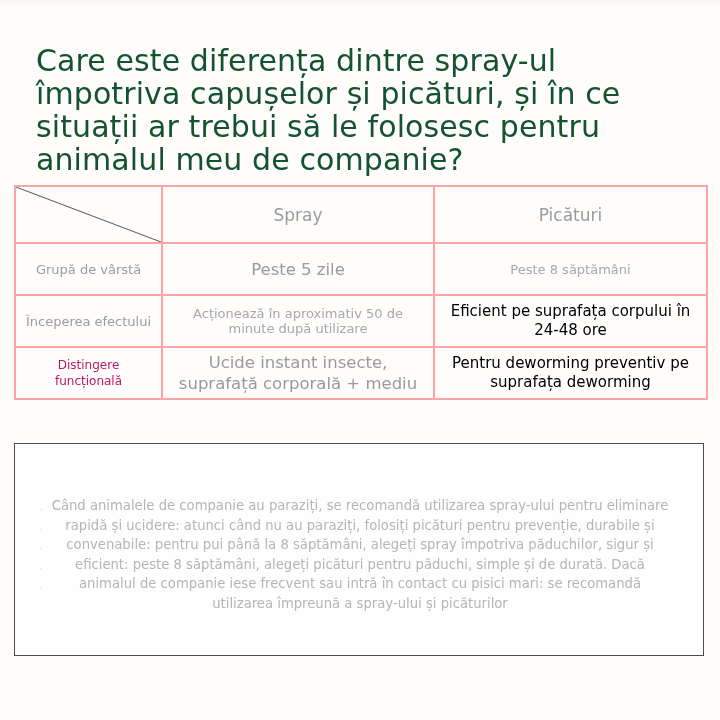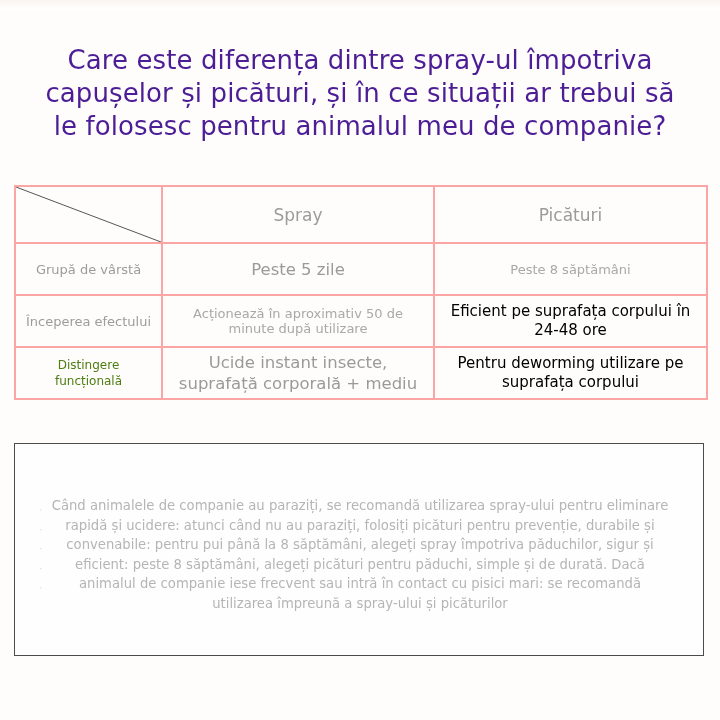--- a/index.html
+++ b/index.html
@@ -31,24 +31,23 @@
     width: 720px;
     height: 720px;
   }
 
   
   .title {
     position: absolute;
     top: 44px;
     left: 36px;
     width: 648px;
-    text-align: center;
-    font-size: 26px;
+    font-size: 30px;
     line-height: 33px;
-    color: #4c1d95;
+    color: #14532d;
     font-weight: 400;
     letter-spacing: 0.1px;
   }
 
   
   .table {
     position: absolute;
     left: 14px;
     top: 185px;
     width: 692px;
@@ -82,21 +81,21 @@
   .corner svg {
     position: absolute;
     top: 0; left: 0;
     width: 100%;
     height: 100%;
     display: block;
   }
 
   .hdr-title   { font-size: 17px; color: #9b9b9b; }
   .lbl         { font-size: 13px; color: #9c9c9c; line-height: 17px; }
-  .lbl-sm      { font-size: 12px; color: #4d7c0f; line-height: 16px; }
+  .lbl-sm      { font-size: 12px; color: #be185d; line-height: 16px; }
   .val-md      { font-size: 15px; color: #000000; line-height: 19px; }
   .val-sm      { font-size: 13px; color: #a8a8a8; line-height: 15px; }
   .val-lg      { font-size: 16.5px; color: #9a9a9a; line-height: 21px; }
   .val-xl      { font-size: 20px; color: #9a9a9a; line-height: 25px; }
   .val-xxl     { font-size: 27px; color: #9a9a9a; line-height: 32px; }
 
   .cell-inner { padding: 2px 8px; }
 
   
   .notes-box {
@@ -186,21 +185,21 @@
       </tr>
 
       <tr class="r3">
         <td>
           <div class="cell-inner lbl-sm">Distingere funcțională</div>
         </td>
         <td>
           <div class="cell-inner val-lg">Ucide instant insecte, suprafață corporală + mediu</div>
         </td>
         <td>
-          <div class="cell-inner val-md">Pentru deworming utilizare pe suprafața corpului</div>
+          <div class="cell-inner val-md">Pentru deworming preventiv pe suprafața deworming</div>
         </td>
       </tr>
 
     </tbody>
   </table>
 
   <div class="notes-box">
     <div class="bullet-col">·<br>·<br>·<br>·<br>·</div>
     <div class="notes-text">Când animalele de companie au paraziți, se recomandă utilizarea spray-ului pentru eliminare rapidă și ucidere: atunci când nu au paraziți, folosiți picături pentru prevenție, durabile și convenabile: pentru pui până la 8 săptămâni, alegeți spray împotriva păduchilor, sigur și eficient: peste 8 săptămâni, alegeți picături pentru păduchi, simple și de durată. Dacă animalul de companie iese frecvent sau intră în contact cu pisici mari: se recomandă utilizarea împreună a spray-ului și picăturilor</div>
 

